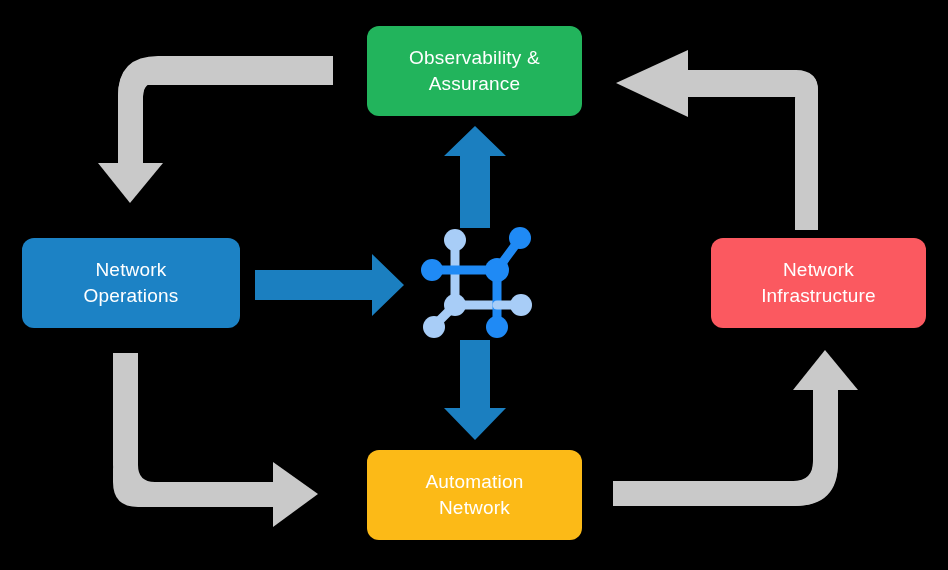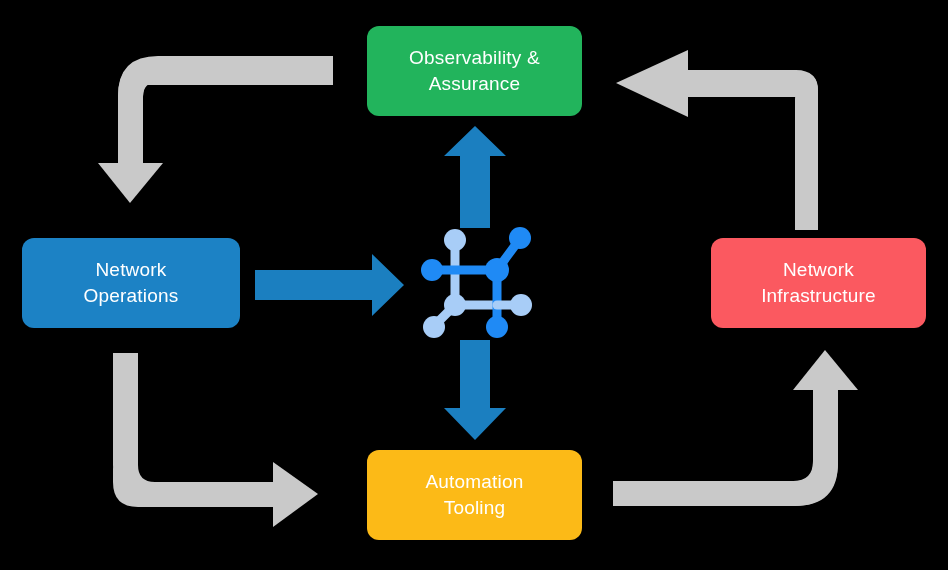--- a/index.html
+++ b/index.html
@@ -150,16 +150,16 @@
 Operations</span>
   </div>
 
   <div class="node-box" id="box-network-infrastructure">
     <span class="box-label">Network
 Infrastructure</span>
   </div>
 
   <div class="node-box" id="box-automation-tooling">
     <span class="box-label">Automation
-Tooling</span>
+Network</span>
   </div>
 
 </div>
 
 </body></html>

